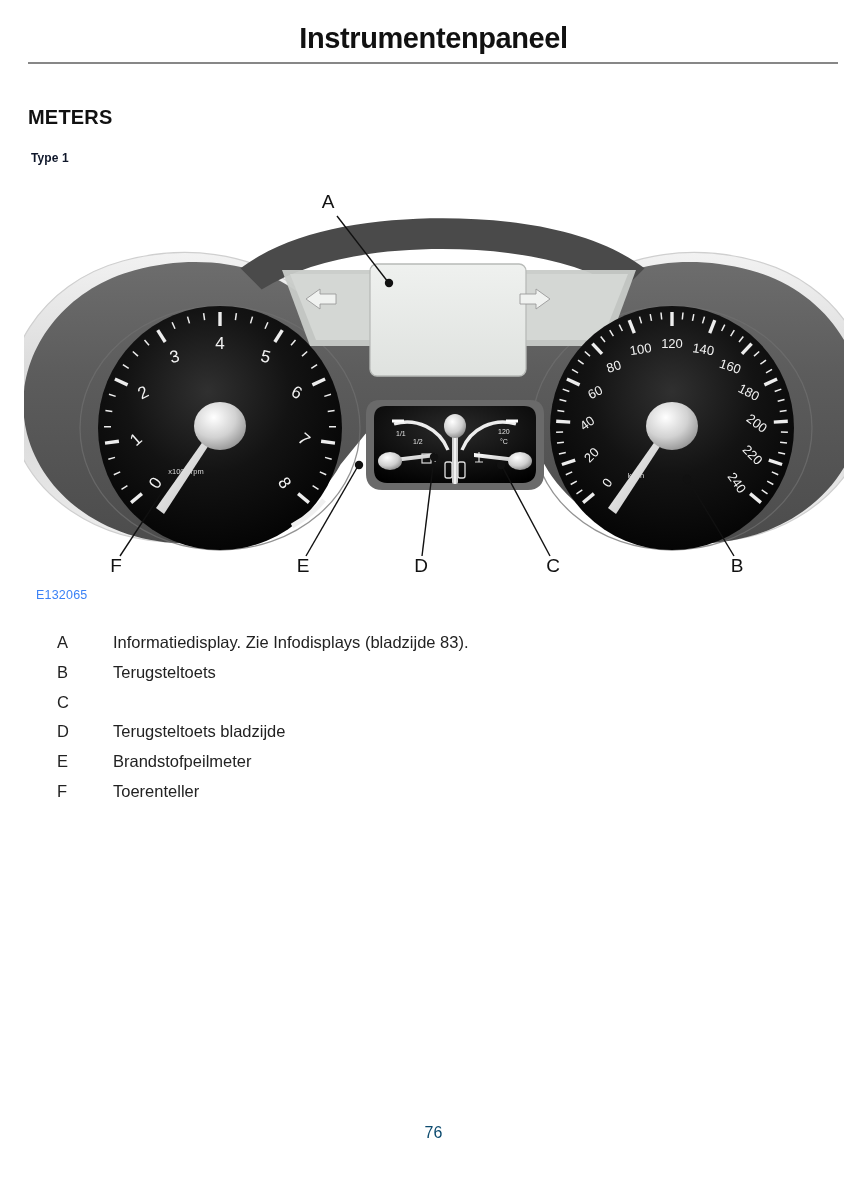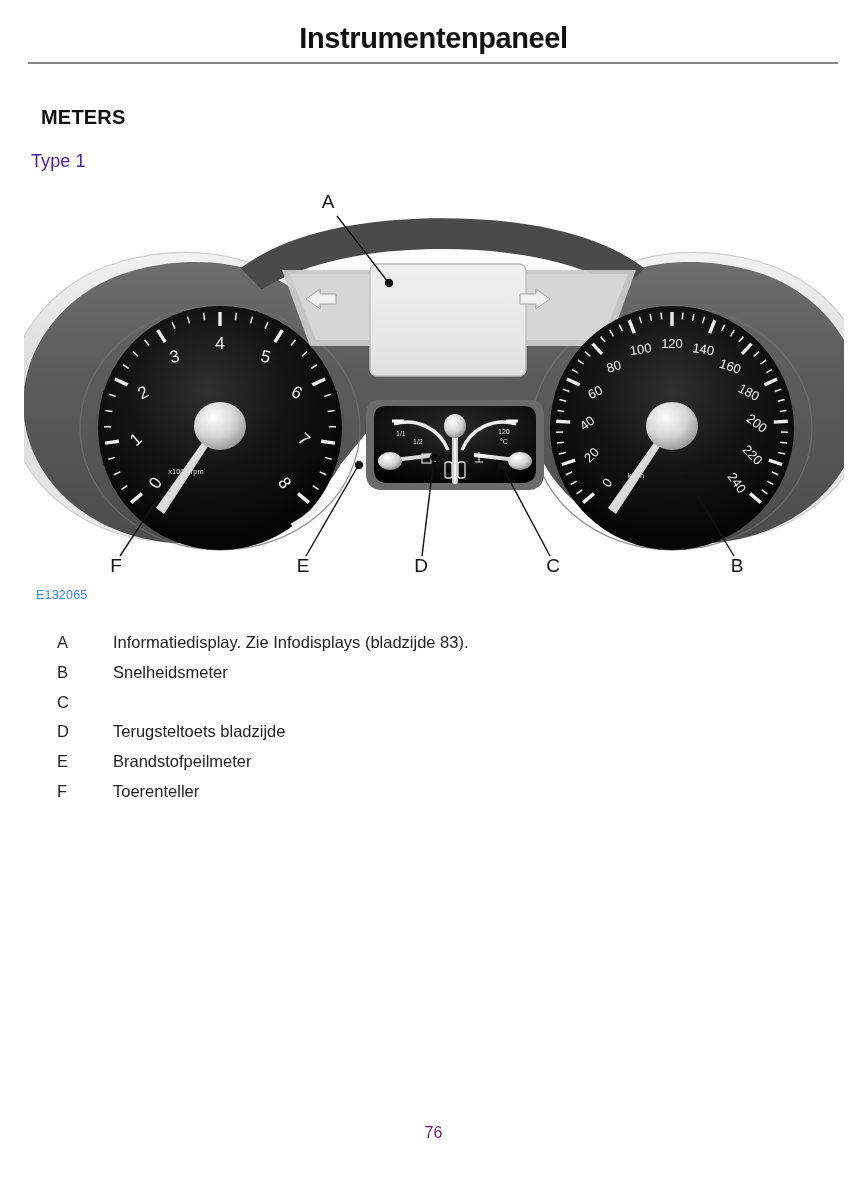--- a/index.html
+++ b/index.html
@@ -34,34 +34,34 @@
     left: 28px;
     width: 810px;
     height: 2px;
     background: #878787;
   }
 
   
   #section-heading {
     position: absolute;
     top: 106px;
-    left: 41px;
+    left: 28px;
     font-size: 20px;
     font-weight: bold;
     letter-spacing: 0.2px;
     color: #111111;
   }
   #subsection-heading {
     position: absolute;
     top: 151px;
     left: 31px;
-    font-size: 18px;
-    font-weight: normal;
+    font-size: 12px;
+    font-weight: bold;
     letter-spacing: 0.1px;
-    color: #4c1d95;
+    color: #0f172a;
   }
 
   
   #figure {
     position: absolute;
     top: 178px;
     left: 24px;
     width: 820px;
     height: 410px;
   }
@@ -119,21 +119,21 @@
   .legend-text b { font-weight: normal; }
 
   
   #page-number {
     position: absolute;
     top: 1124px;
     left: 0;
     width: 867px;
     text-align: center;
     font-size: 16px;
-    color: #701a75;
+    color: #0c4a6e;
   }
 </style>
 </head>
 <body>
 
 <div id="page-title">Instrumentenpaneel</div>
 <div id="header-rule"></div>
 
 <div id="section-heading">METERS</div>
 <div id="subsection-heading">Type 1</div>
@@ -476,21 +476,21 @@
 
 <div id="figure-id">E132065</div>
 
 <div id="legend">
     <div class="legend-row">
       <span class="legend-key">A</span>
       <span class="legend-text">Informatiedisplay.  Zie <b>Infodisplays</b> (bladzijde 83).</span>
     </div>
     <div class="legend-row">
       <span class="legend-key">B</span>
-      <span class="legend-text">Snelheidsmeter</span>
+      <span class="legend-text">Terugsteltoets</span>
     </div>
     <div class="legend-row">
       <span class="legend-key">C</span>
     </div>
     <div class="legend-row">
       <span class="legend-key">D</span>
       <span class="legend-text">Terugsteltoets bladzijde</span>
     </div>
     <div class="legend-row">
       <span class="legend-key">E</span>

